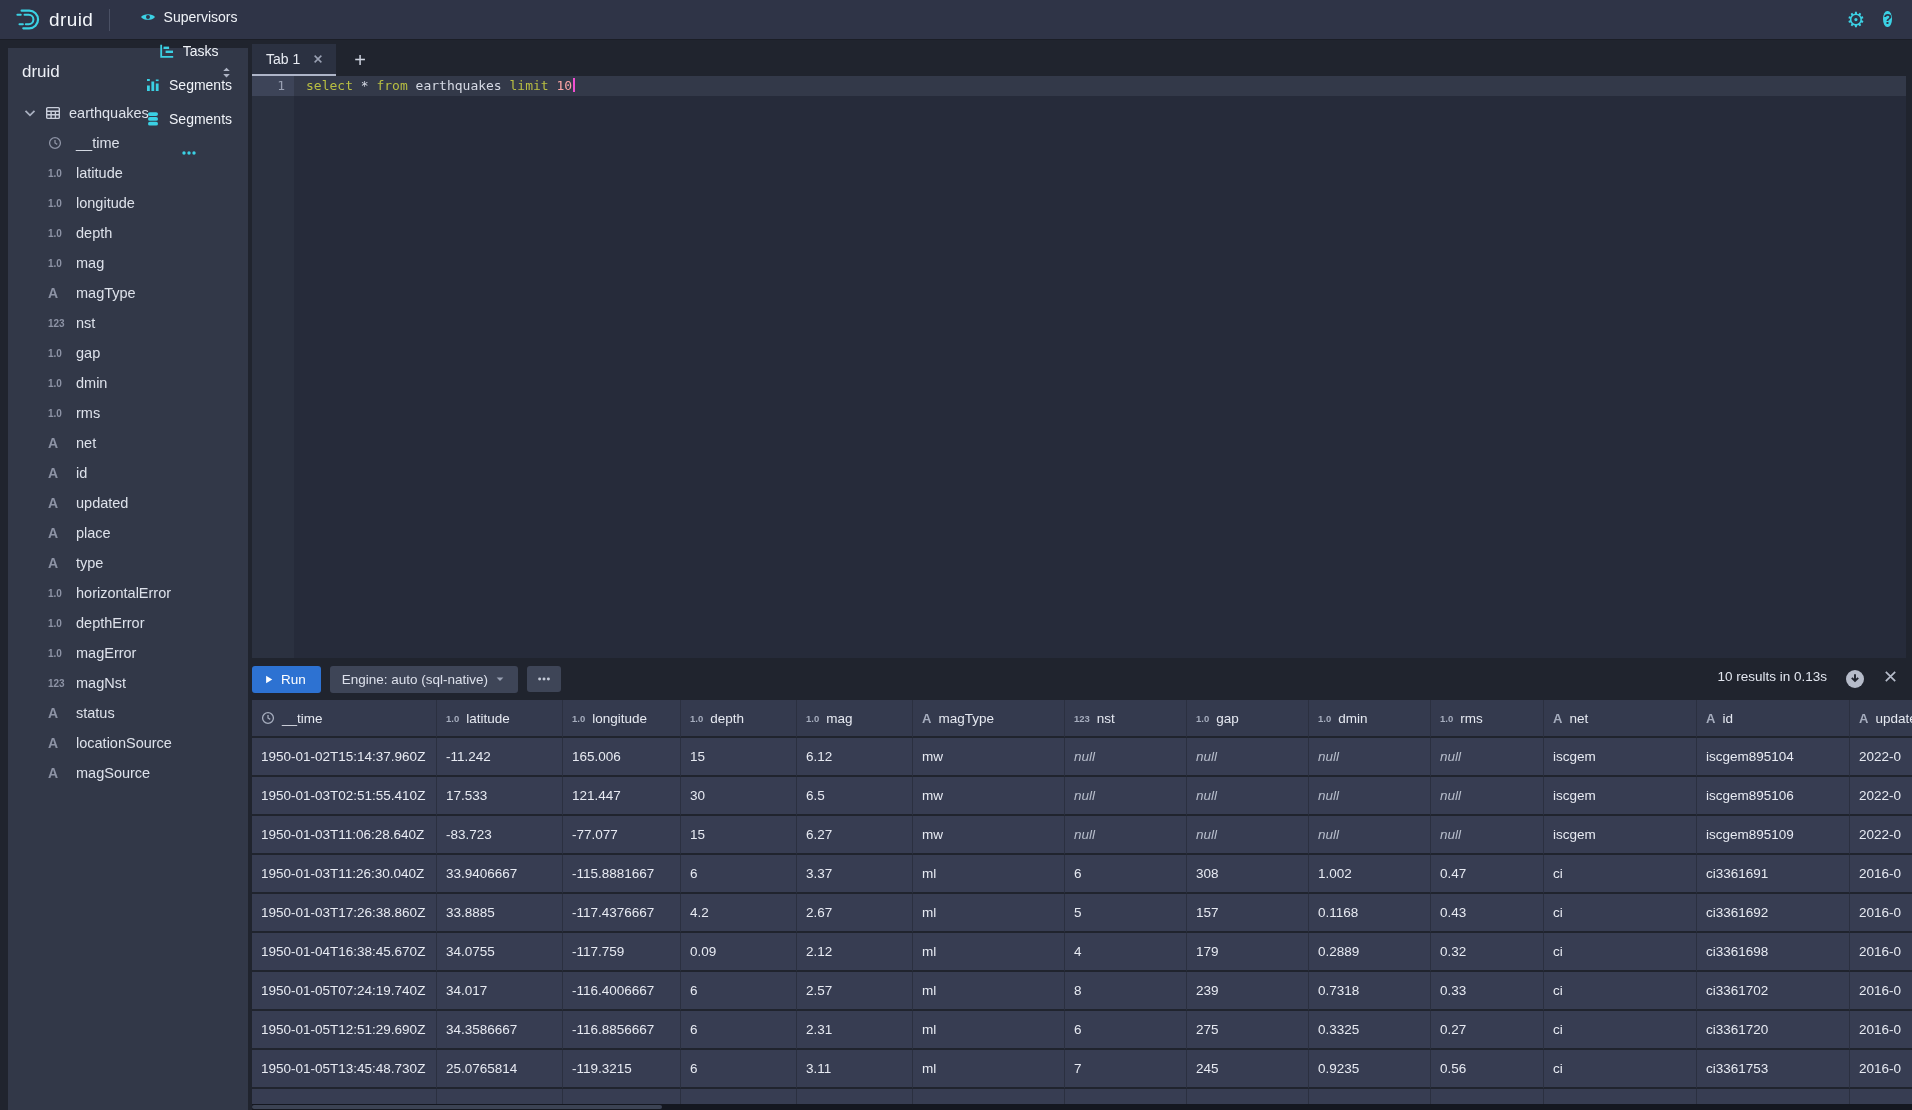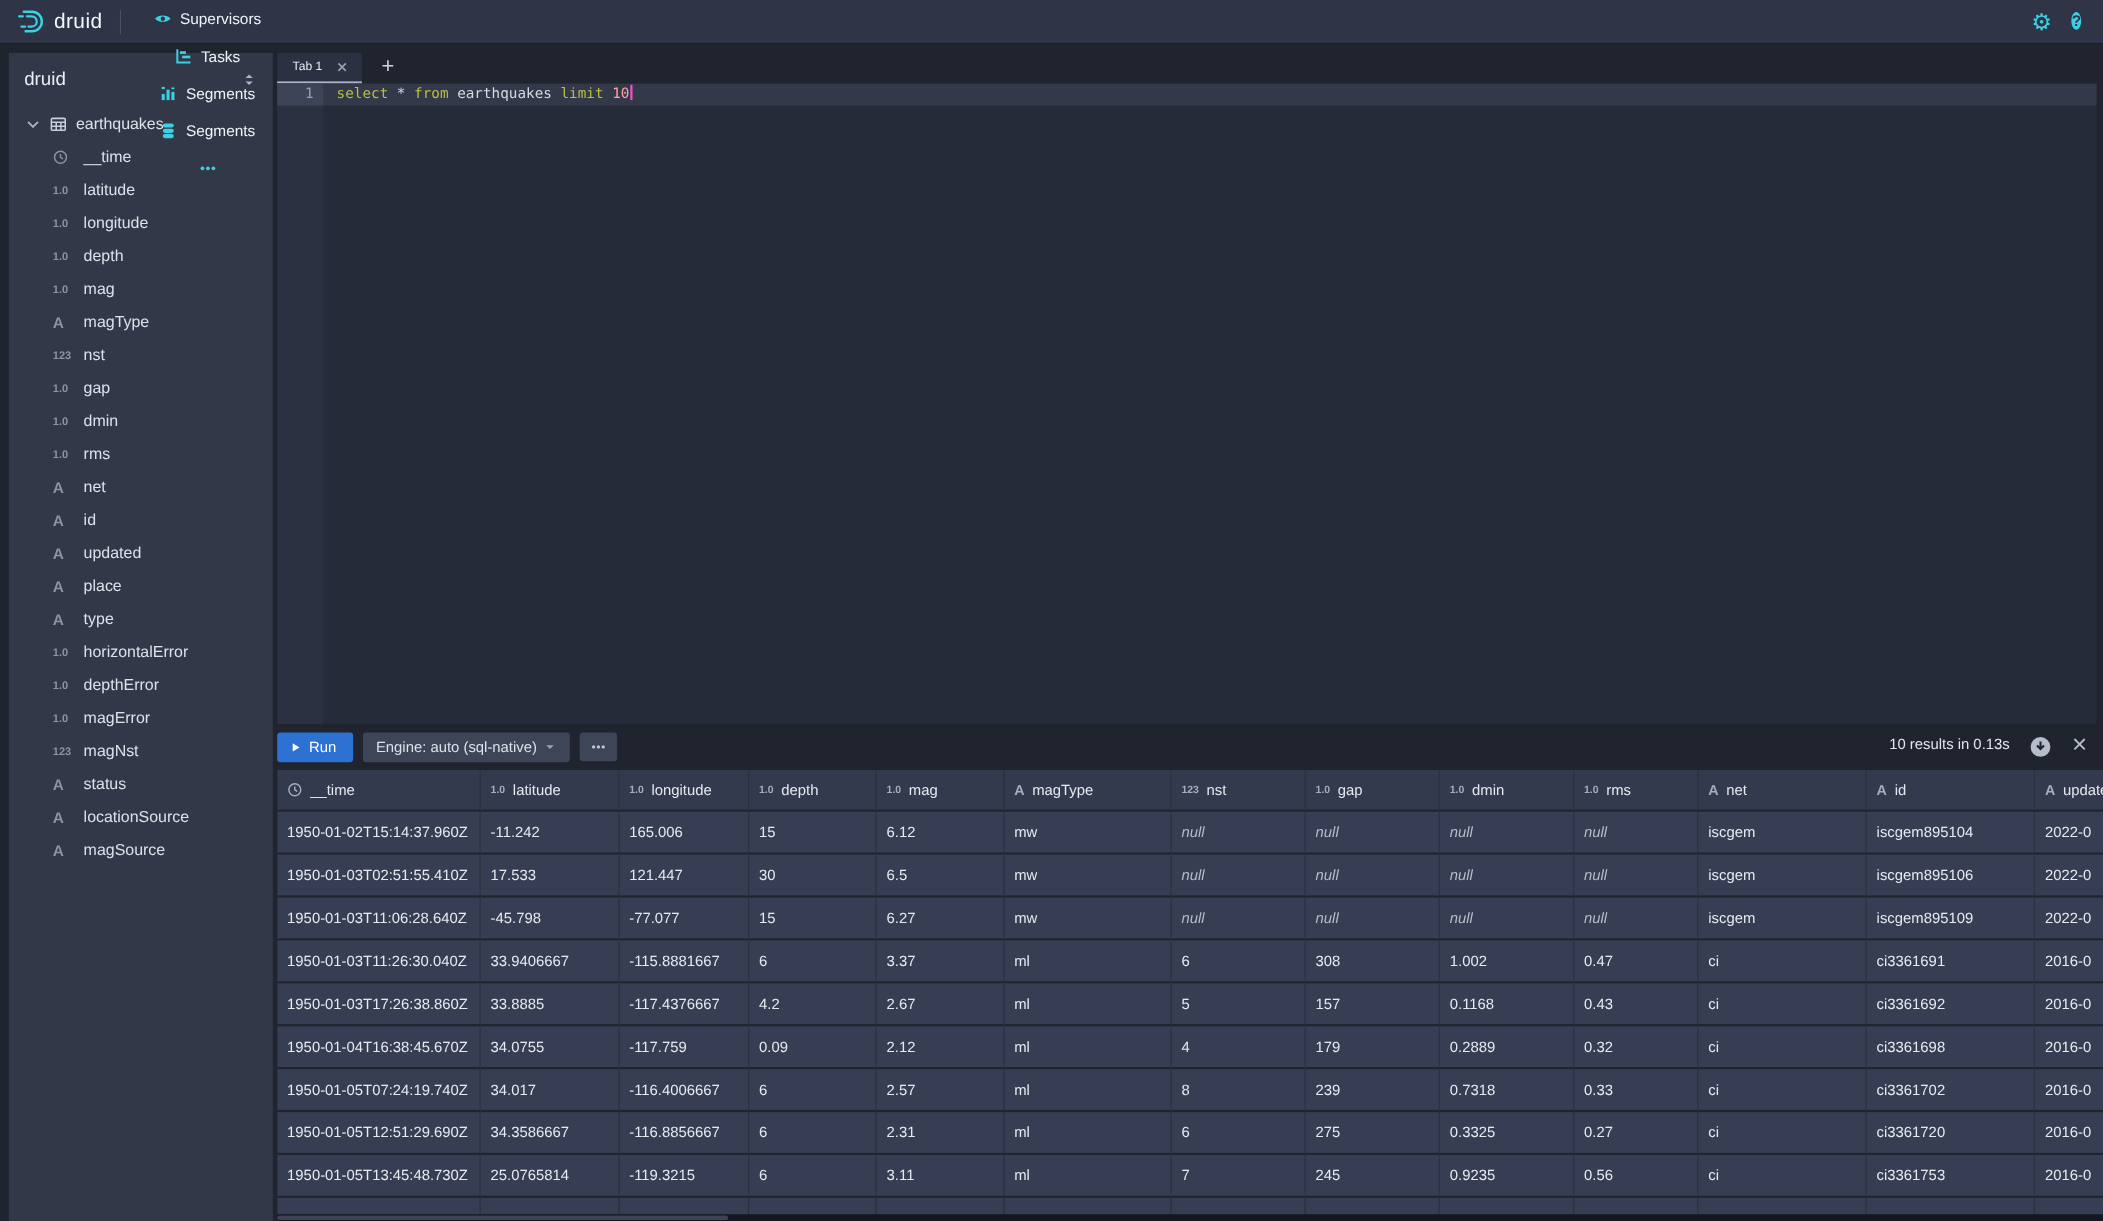--- a/index.html
+++ b/index.html
@@ -72,21 +72,21 @@
   .type-ic svg { width:14px; height:14px; }
 
   
   .main { position:absolute; left:252px; top:40px; right:0; bottom:0; }
 
   
   .tabbar { height:36px; display:flex; align-items:flex-end; }
   .tab {
     display:flex; align-items:center; gap:12px;
     background:#2b3141; padding:7px 12px 7px 14px;
-    font-size:11px; color:#e8ebf2; cursor:pointer;
+    font-size:14px; color:#e8ebf2; cursor:pointer;
     border-bottom:2px solid #aeb5c8;
   }
   .tab .tab-x { color:#9aa1b3; width:12px; height:12px; }
   .new-tab {
     background:none; border:none; cursor:pointer;
     color:#cfd4e0; font-size:20px; line-height:20px;
     margin:0 0 6px 14px; padding:0 4px;
   }
 
   
@@ -676,21 +676,21 @@
             <td class="null-cell">null</td>
             <td class="null-cell">null</td>
             <td class="null-cell">null</td>
             <td class="null-cell">null</td>
             <td>iscgem</td>
             <td>iscgem895106</td>
             <td>2022-0</td>
           </tr>
           <tr>
             <td>1950-01-03T11:06:28.640Z</td>
-            <td>-45.798</td>
+            <td>-83.723</td>
             <td>-77.077</td>
             <td>15</td>
             <td>6.27</td>
             <td>mw</td>
             <td class="null-cell">null</td>
             <td class="null-cell">null</td>
             <td class="null-cell">null</td>
             <td class="null-cell">null</td>
             <td>iscgem</td>
             <td>iscgem895109</td>

